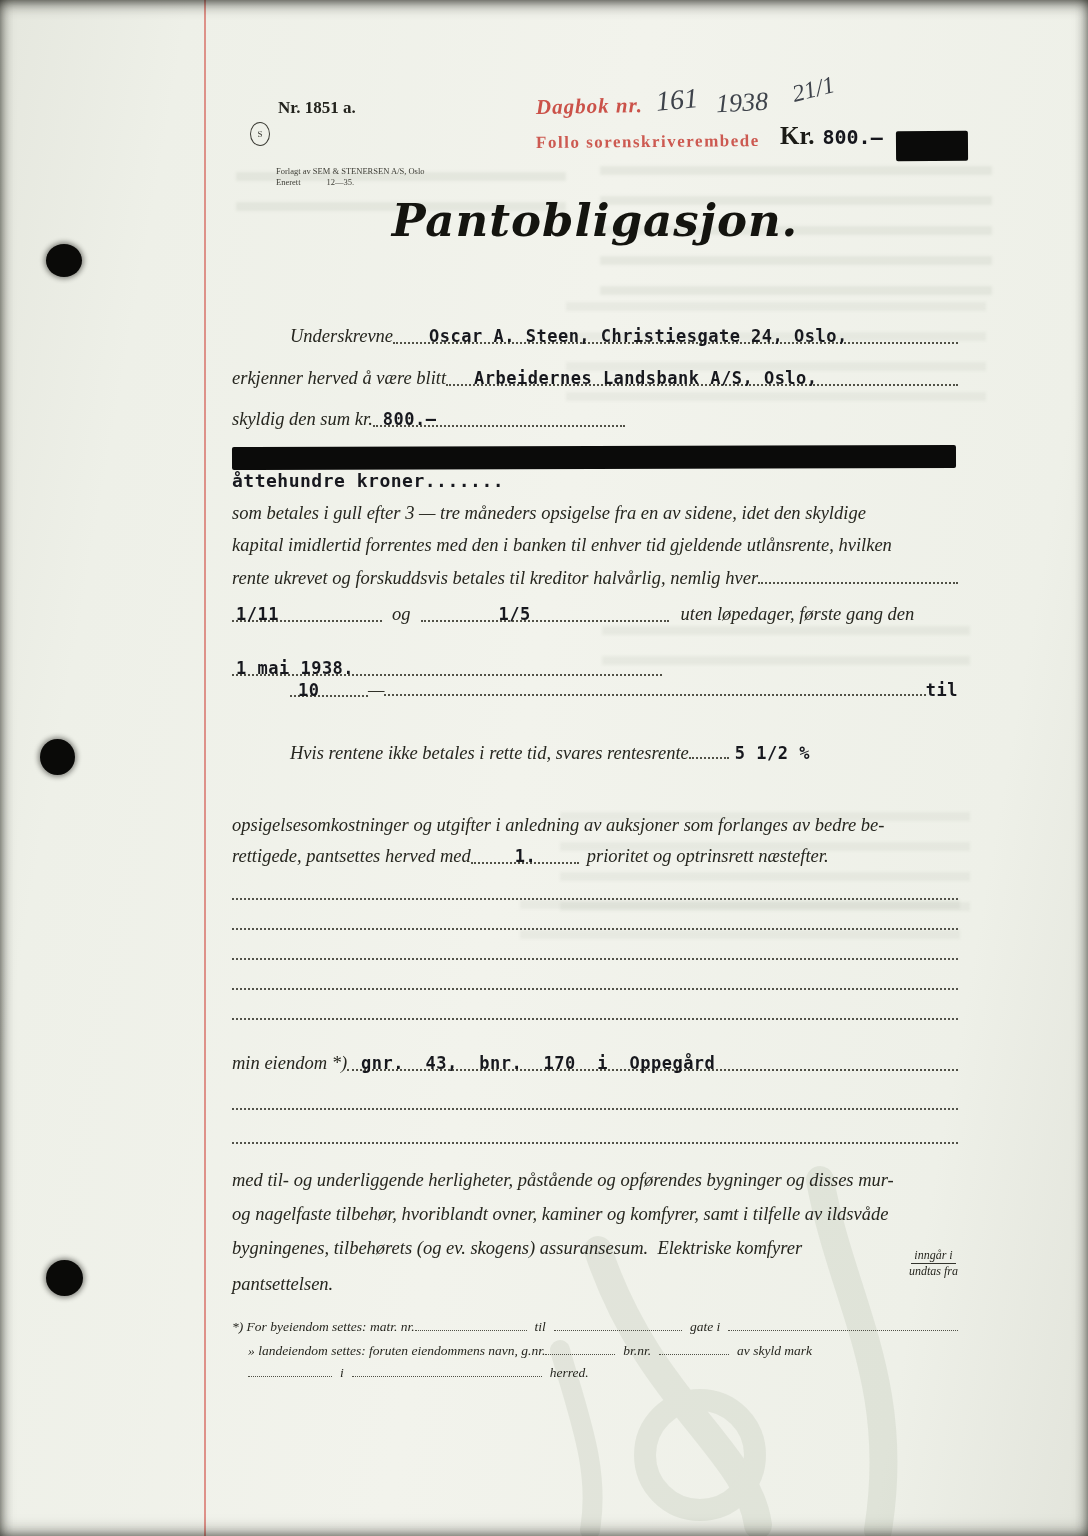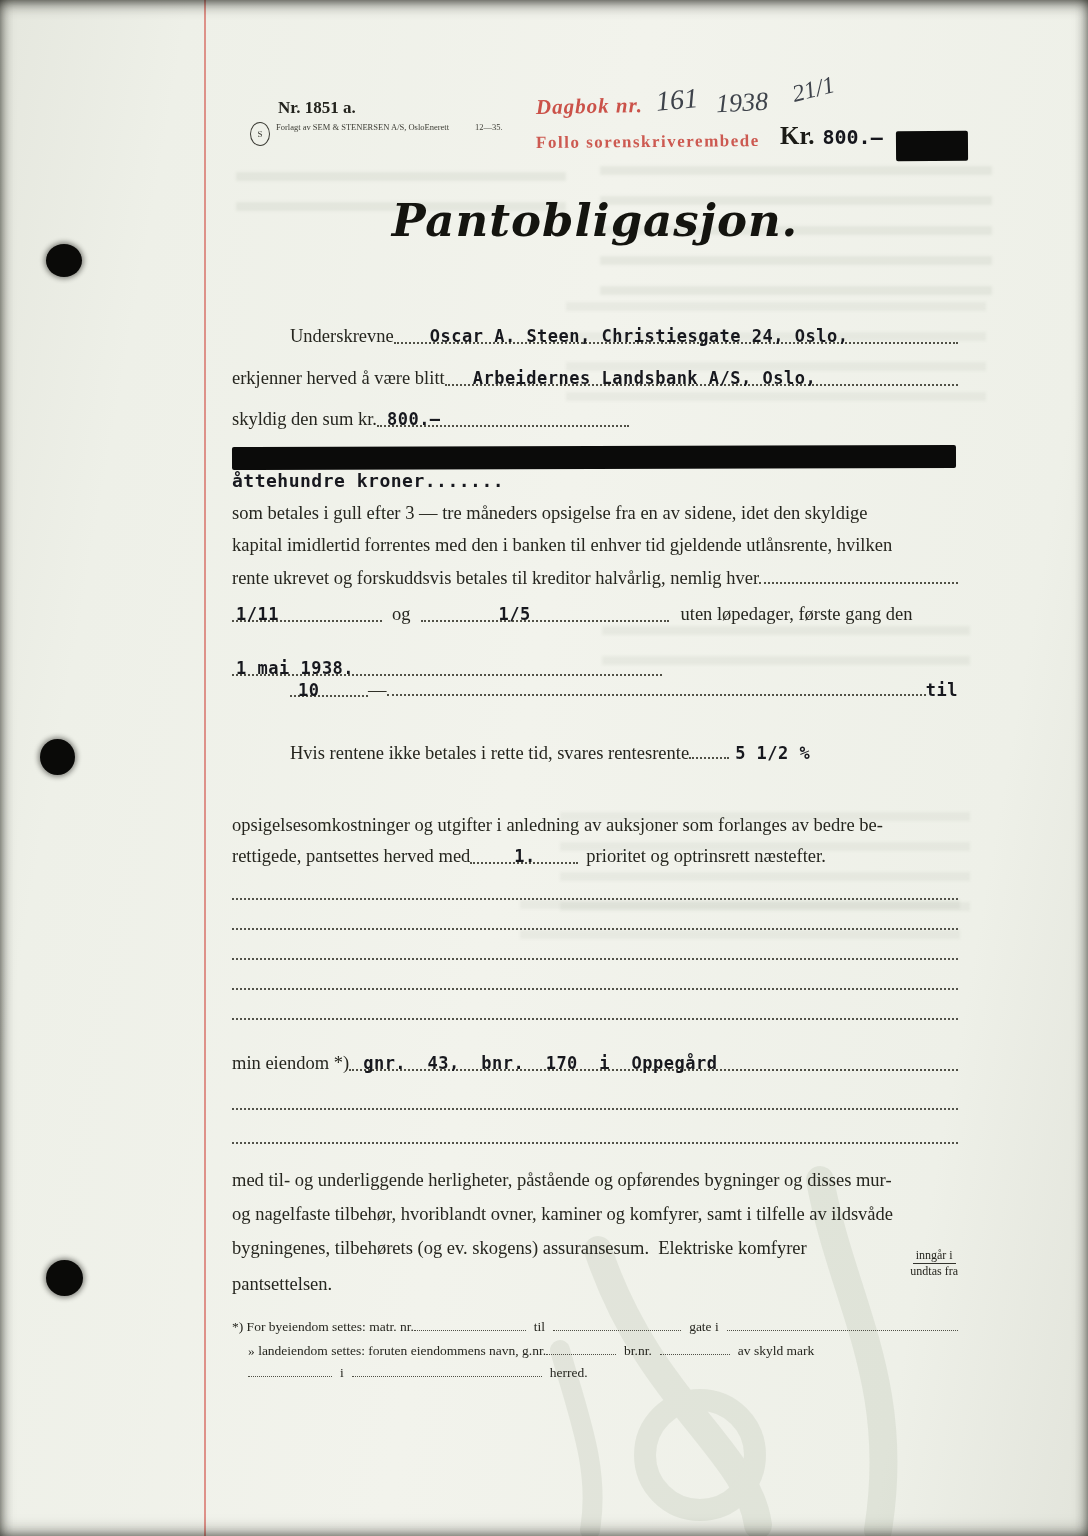--- a/index.html
+++ b/index.html
@@ -23,21 +23,21 @@
   
   .ghost { position:absolute; opacity:.38; filter:blur(1.6px); pointer-events:none;
     background:repeating-linear-gradient(180deg, rgba(123,134,116,.28) 0 9px, transparent 9px 30px); }
   .ghost-svg { position:absolute; left:0; top:0; pointer-events:none; }
 
   
   .form-no { position:absolute; left:278px; top:98px; font-weight:700; font-size:17px; color:#23231d; }
   .publisher { position:absolute; left:250px; top:122px; display:flex; gap:6px; align-items:flex-start; }
   .logo { width:20px; height:24px; border:1.5px solid #3a3a33; border-radius:50%;
     display:inline-flex; align-items:center; justify-content:center; font-size:9px; color:#3a3a33; }
-  .pub-lines { display:flex; flex-direction:row; font-size:8.5px; color:#3c3c34; line-height:11px; }
+  .pub-lines { display:flex; flex-direction:column; font-size:8.5px; color:#3c3c34; line-height:11px;margin-top:44px; }
   .pub-l2 { display:flex; gap:26px; }
   .dagbok-label { position:absolute; left:536px; top:94px; color:#c8453c; font-style:italic;
     font-weight:700; font-size:21px; letter-spacing:1px; transform:rotate(-1deg); opacity:.92; }
   .hand { font-style:italic; color:#3e434b; }
   .dagbok-no { position:absolute; left:656px; top:84px; font-size:28px; transform:rotate(-5deg); }
   .dagbok-year { position:absolute; left:716px; top:88px; font-size:26px; transform:rotate(-3deg); }
   .dagbok-day { position:absolute; left:792px; top:76px; font-size:24px; transform:rotate(-14deg); }
   .court-stamp { position:absolute; left:536px; top:132px; color:#c8453c; font-weight:700;
     font-size:17px; letter-spacing:1.5px; transform:rotate(-0.5deg); opacity:.88; white-space:pre; }
   .kr-row { position:absolute; left:780px; top:122px; display:flex; align-items:baseline; gap:8px; }
@@ -47,21 +47,21 @@
   .redact-top { left:896px; top:131px; width:72px; height:30px; transform:rotate(-0.4deg); }
   .redact-mid { left:232px; top:446px; width:724px; height:23px; transform:rotate(-0.15deg); }
 
   .title { position:absolute; left:232px; top:194px; width:726px; text-align:center;
     font-family:"DejaVu Serif", serif; font-style:italic; font-weight:700;
     font-size:45px; letter-spacing:1px; color:#14140f; }
 
   
   .doc-body { position:absolute; left:232px; top:0; width:726px; height:100%; }
   .line { position:absolute; left:0; width:100%; display:flex; align-items:baseline; flex-wrap:nowrap; }
-  .printed { font-size:18.5px; color:#26261f; white-space:pre;text-align:center; }
+  .printed { font-style:italic; font-size:18.5px; color:#26261f; white-space:pre;text-align:center; }
   .small { font-size:13.5px; }
   .typed { font-family:"DejaVu Sans Mono", monospace; font-weight:700; font-size:17px;
     color:#17181e; letter-spacing:.5px; white-space:pre; }
   .fill { border-bottom:2px dotted #505046; height:1.1em; }
   .grow { flex:1 1 auto; }
   .indent { display:inline-block; width:58px; flex:0 0 58px; }
   .dotline { position:absolute; left:0; width:100%; height:0; border-bottom:2px dotted #52524a; }
   .fraction { display:inline-flex; flex-direction:column; align-items:center;
     font-size:12px; line-height:14px; transform:translateY(5px); flex:0 0 auto; }
   .fraction .top { border-bottom:1px solid #33332c; padding:0 3px 1px; }

